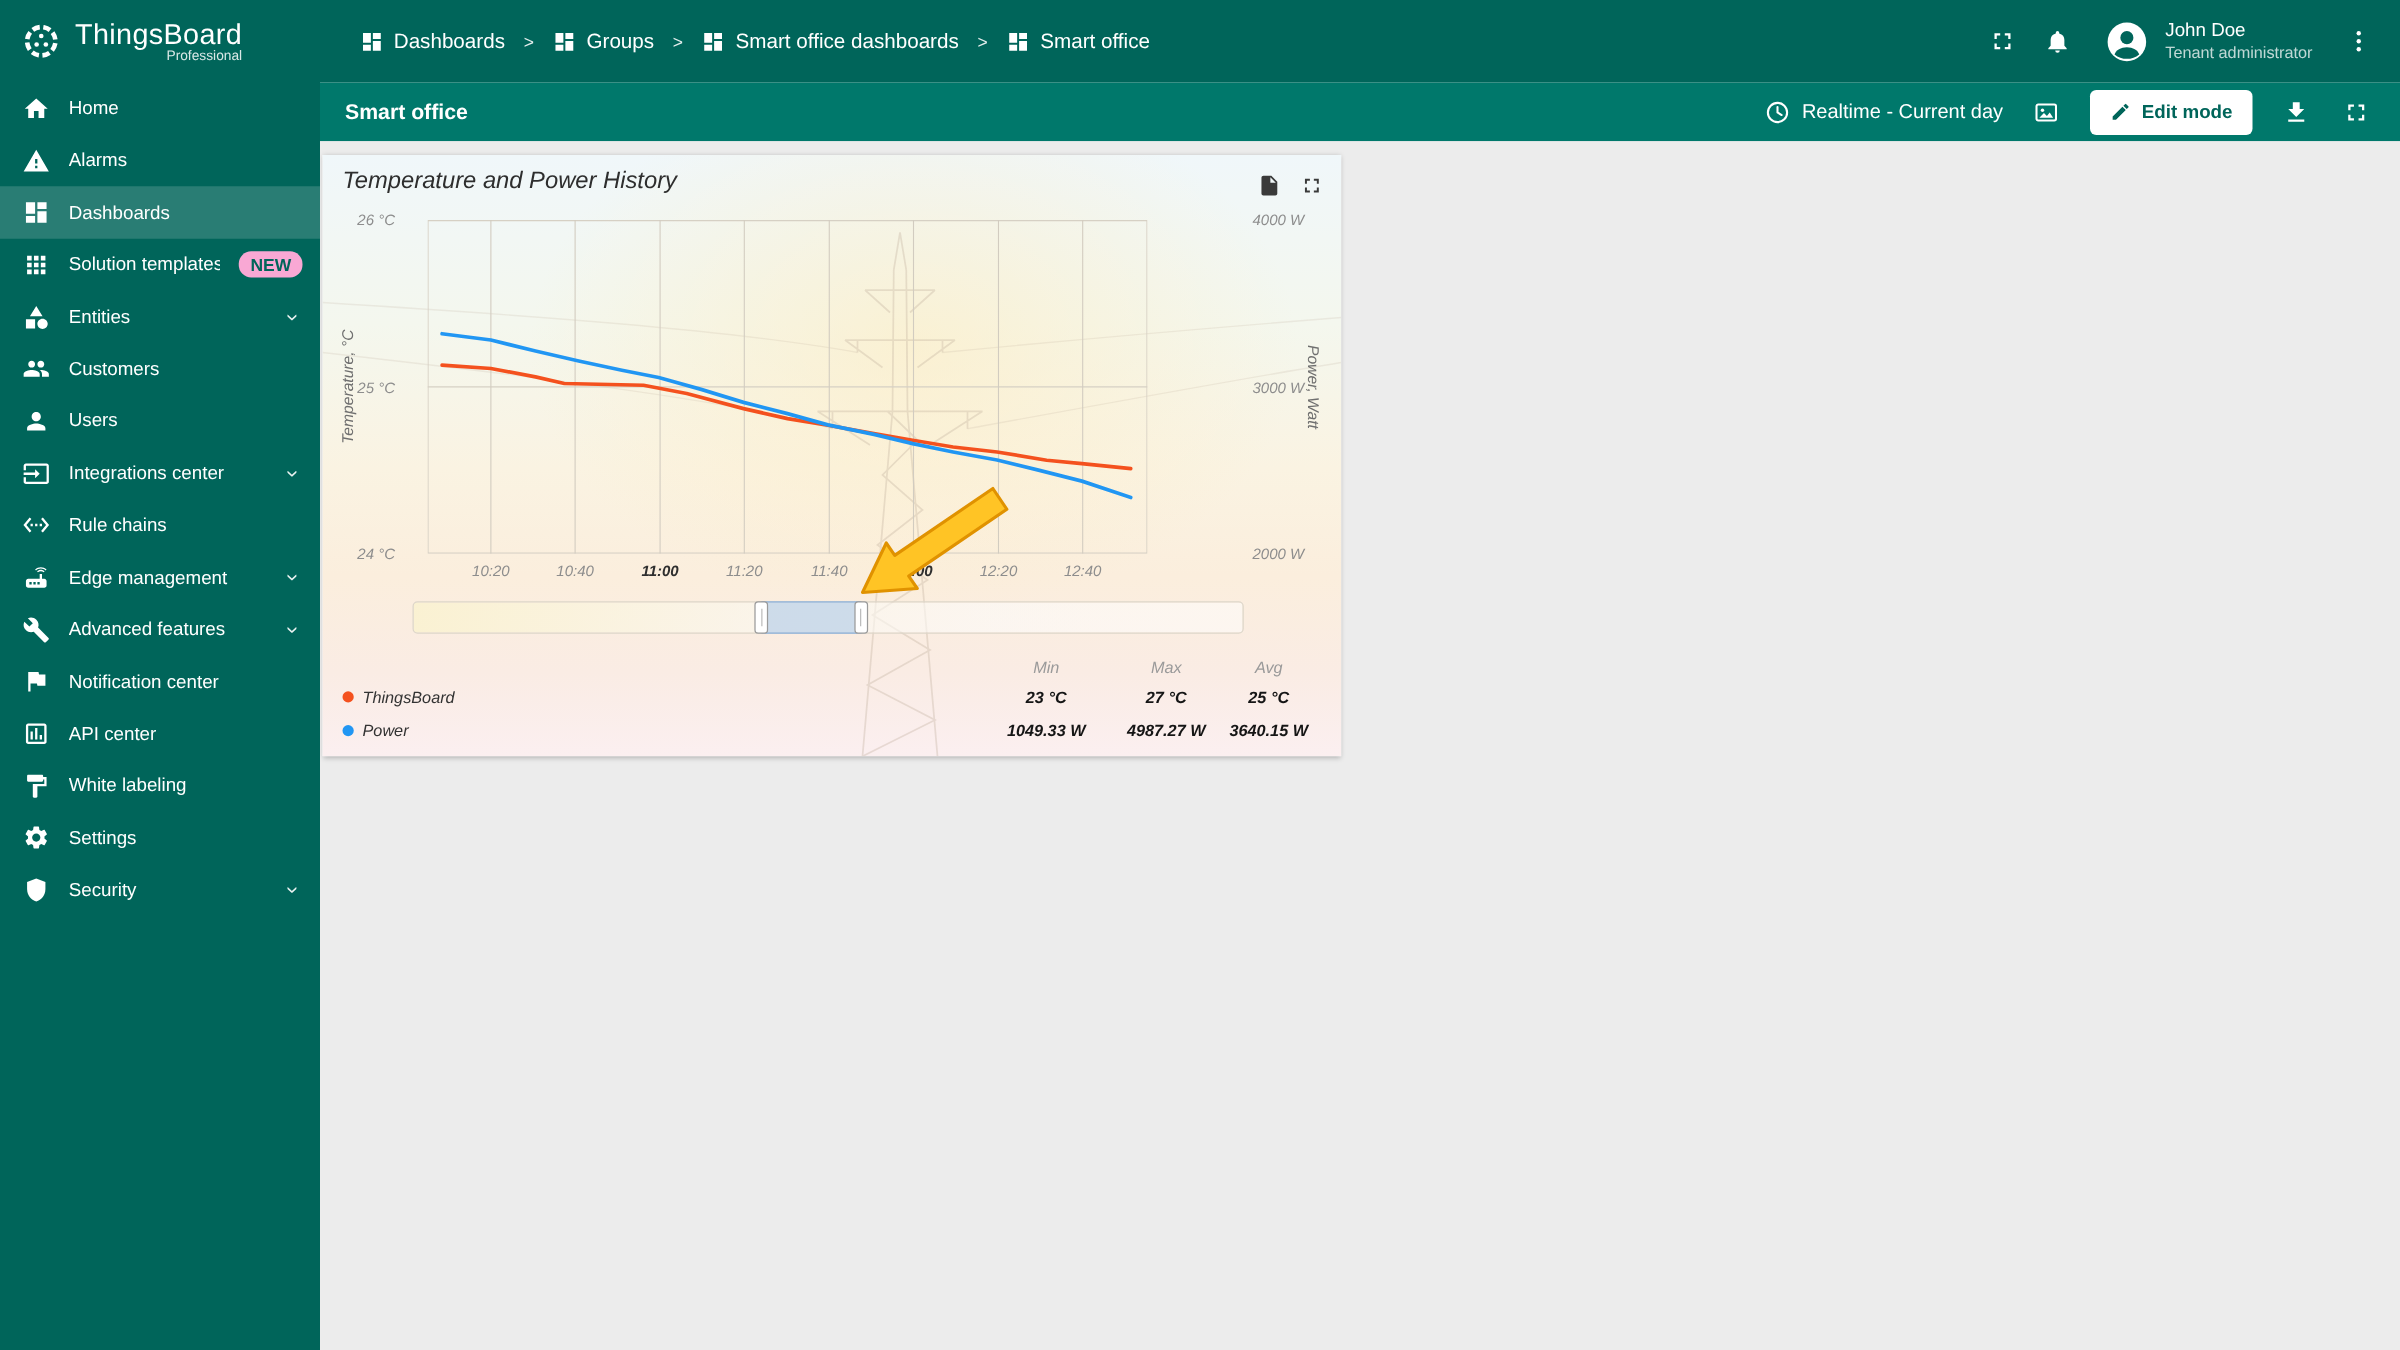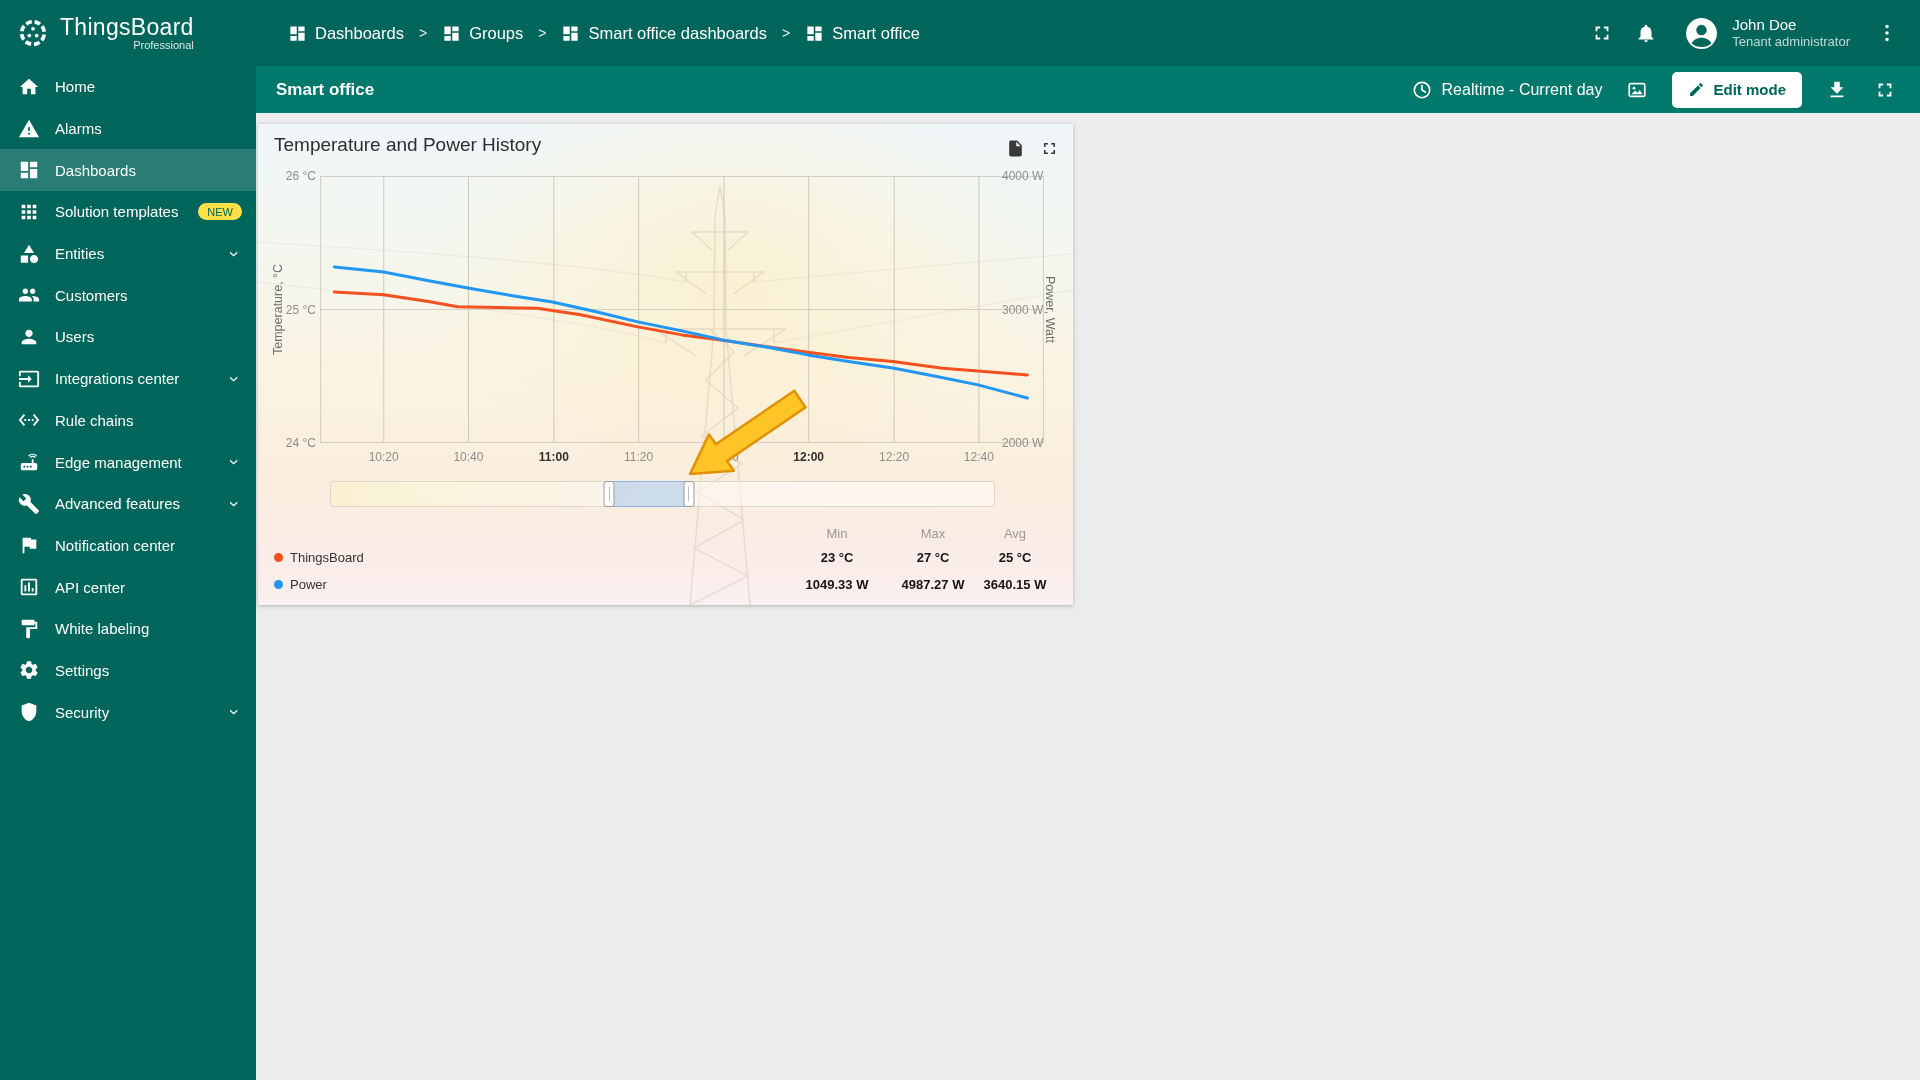--- a/index.html
+++ b/index.html
@@ -11,21 +11,21 @@
   .logo{display:flex;align-items:center;gap:10px;height:66px;padding-left:16px;cursor:pointer;}
   .logo svg{width:34px;height:34px;}
   .logo-text{display:flex;flex-direction:column;}
   .logo-name{font-size:23px;color:#fff;letter-spacing:.3px;line-height:1.05;}
   .logo-edition{font-size:11px;color:rgba(255,255,255,.85);align-self:flex-end;}
   .menu{display:flex;flex-direction:column;}
   .menu-item{height:41.7px;display:flex;align-items:center;gap:15px;padding:0 14px 0 18px;font-size:15px;cursor:pointer;color:#fff;}
   .menu-item.active{background:rgba(255,255,255,.16);}
   .menu-item .mi{width:22px;height:22px;flex:0 0 22px;fill:currentColor;color:#fff;}
   .mi-label{flex:1;white-space:nowrap;overflow:hidden;}
-  .badge{background:#fde047;color:#00655A;font-size:11px;font-weight:400;padding:2.5px 9px;border-radius:10px;}
+  .badge{background:#f9a8d4;color:#00655A;font-size:14px;font-weight:700;padding:2.5px 9px;border-radius:10px;}
   .chev{display:inline-block;transform:rotate(90deg);font-size:18px;line-height:1;color:rgba(255,255,255,.92);margin-right:4px;}
 
   
   .main{flex:1;display:flex;flex-direction:column;min-width:0;}
   .topbar{height:66px;flex:0 0 66px;background:#00655A;display:flex;align-items:center;justify-content:space-between;padding:0 20px 0 32px;}
   .breadcrumb{display:flex;align-items:center;gap:15px;font-size:16.5px;color:#fff;}
   .bc-item{display:flex;align-items:center;gap:8px;cursor:pointer;white-space:nowrap;}
   .bc-ico{width:19px;height:19px;fill:#fff;}
   .bc-sep{color:rgba(255,255,255,.9);font-size:14px;}
   .topbar-right{display:flex;align-items:center;gap:18px;}
@@ -39,34 +39,34 @@
 
   .toolbar{height:47px;flex:0 0 47px;background:#00786B;display:flex;align-items:center;justify-content:space-between;padding:0 22px 0 20px;}
   .db-title{font-size:17px;font-weight:700;color:#fff;}
   .toolbar-right{display:flex;align-items:center;gap:22px;}
   .timewindow{display:flex;align-items:center;gap:9px;color:#fff;font-size:16px;cursor:pointer;}
   .timewindow svg{width:22px;height:22px;}
   .edit-btn{display:flex;align-items:center;gap:8px;background:#fff;color:#00655A;border:none;border-radius:5px;height:36px;padding:0 16px;font-size:15px;font-weight:600;cursor:pointer;}
   .edit-btn svg{width:17px;height:17px;fill:#00655A;}
 
   
-  .content{flex:1;background:#ececec;position:relative;overflow:hidden;}
+  .content{flex:1;background:#ececec;position:relative;overflow:hidden;font-style:italic;}
   .widget{position:relative;width:815px;height:481px;margin:11px 0 0 2px;background:#fff;box-shadow:0 1px 4px rgba(0,0,0,.25);overflow:hidden;}
   .widget-bg{position:absolute;inset:0;z-index:0;pointer-events:none;
     background:
       radial-gradient(ellipse at 58% 32%, rgba(255,236,190,.55), rgba(255,236,190,0) 46%),
       linear-gradient(180deg,#f0f7fa 0%,#f4f7ee 28%,#faf3e2 52%,#fbeedd 70%,#faece4 86%,#fbeff0 100%);}
   .widget-bg svg{position:absolute;inset:0;width:100%;height:100%;opacity:.6;}
   .widget-head{position:absolute;top:10px;left:16px;right:14px;display:flex;justify-content:space-between;align-items:flex-start;z-index:3;}
   .widget-title{font-size:19px;font-weight:500;color:#2e2e2e;margin:0;}
   .widget-actions{display:flex;gap:15px;margin-top:5px;}
   .wbtn{background:none;border:none;padding:0;cursor:pointer;line-height:0;}
   .wbtn svg{width:19px;height:19px;fill:#3a3a3a;}
 
-  .plot-wrap{position:absolute;left:62px;top:52px;width:724px;height:267px;z-index:2;}
+  .plot-wrap{position:absolute;left:84px;top:52px;width:576px;height:267px;z-index:2;}
   .plot{width:100%;height:100%;display:block;}
   .xticks{position:absolute;left:0;top:267px;width:100%;height:22px;}
   .xtick{position:absolute;transform:translateX(-50%);top:7px;font-size:12px;color:#8d8d8d;white-space:nowrap;}
   .xtick.bold{font-weight:700;color:#2f2f2f;}
   .yticks{position:absolute;top:52px;height:267px;z-index:2;font-size:12px;color:#8d8d8d;}
   .yticks.left{left:0;width:64px;}
   .yticks.right{left:740px;width:62px;}
   .ytick{position:absolute;transform:translateY(-50%);white-space:nowrap;}
   .yticks.left .ytick{right:6px;}
   .yticks.right .ytick{left:4px;}

